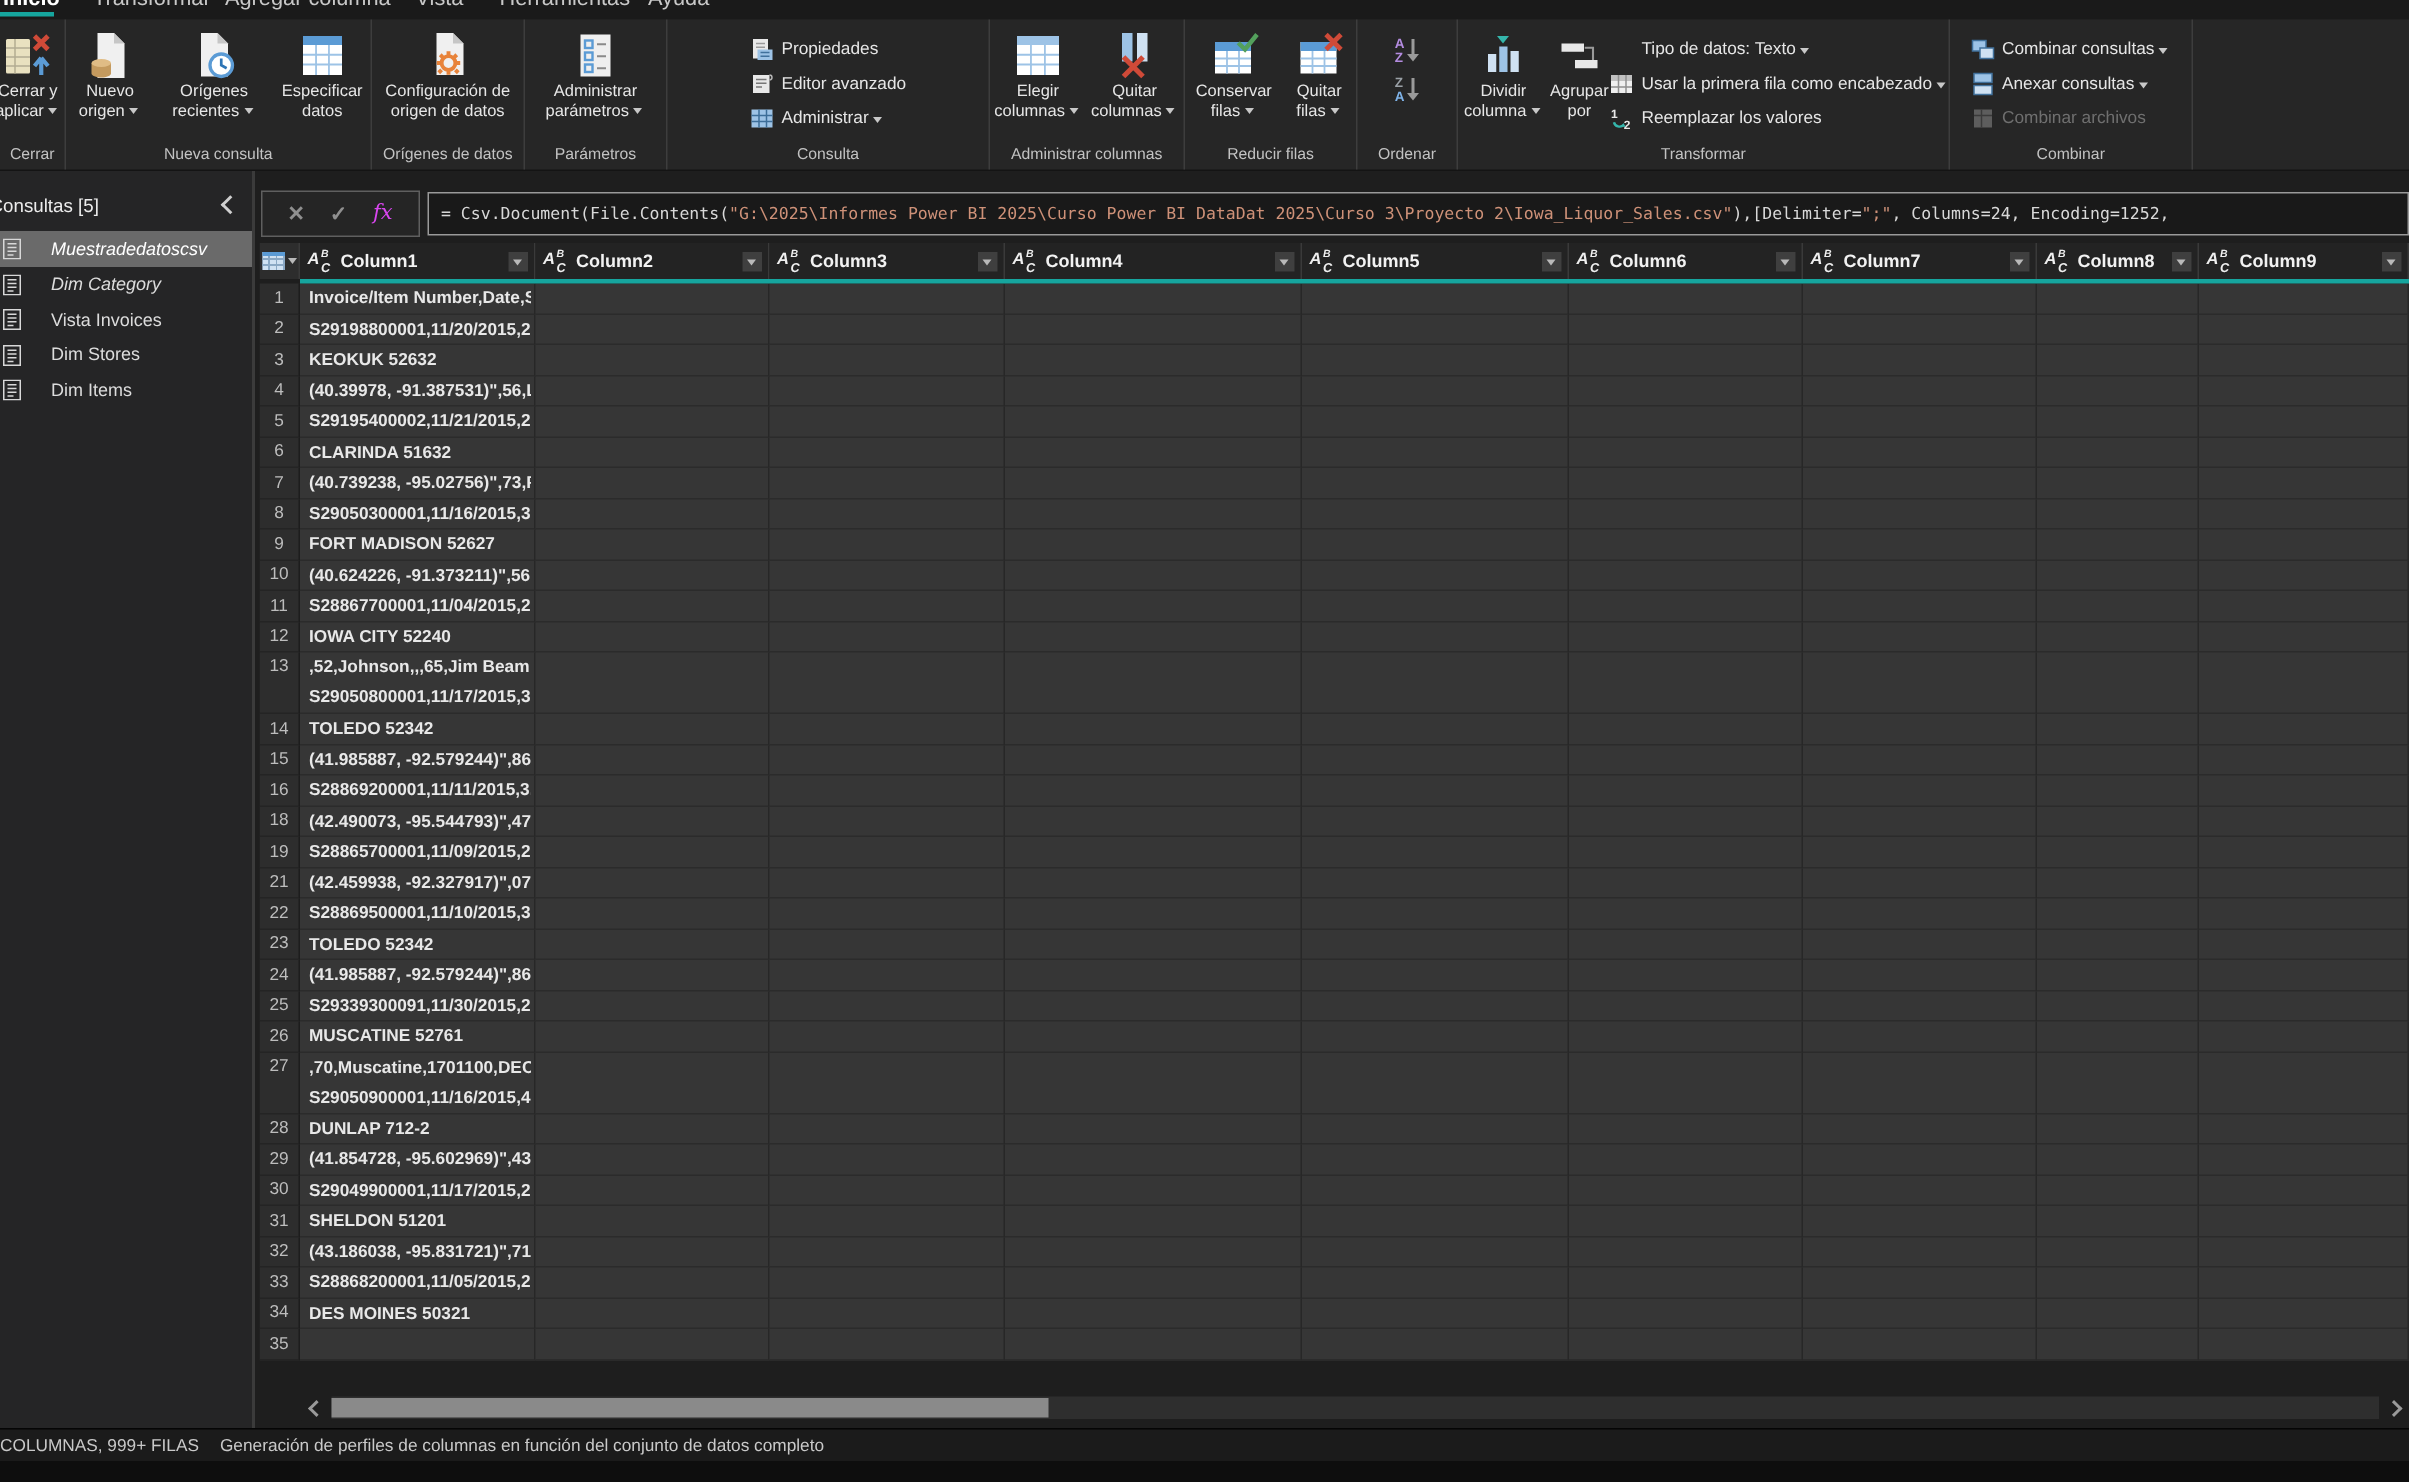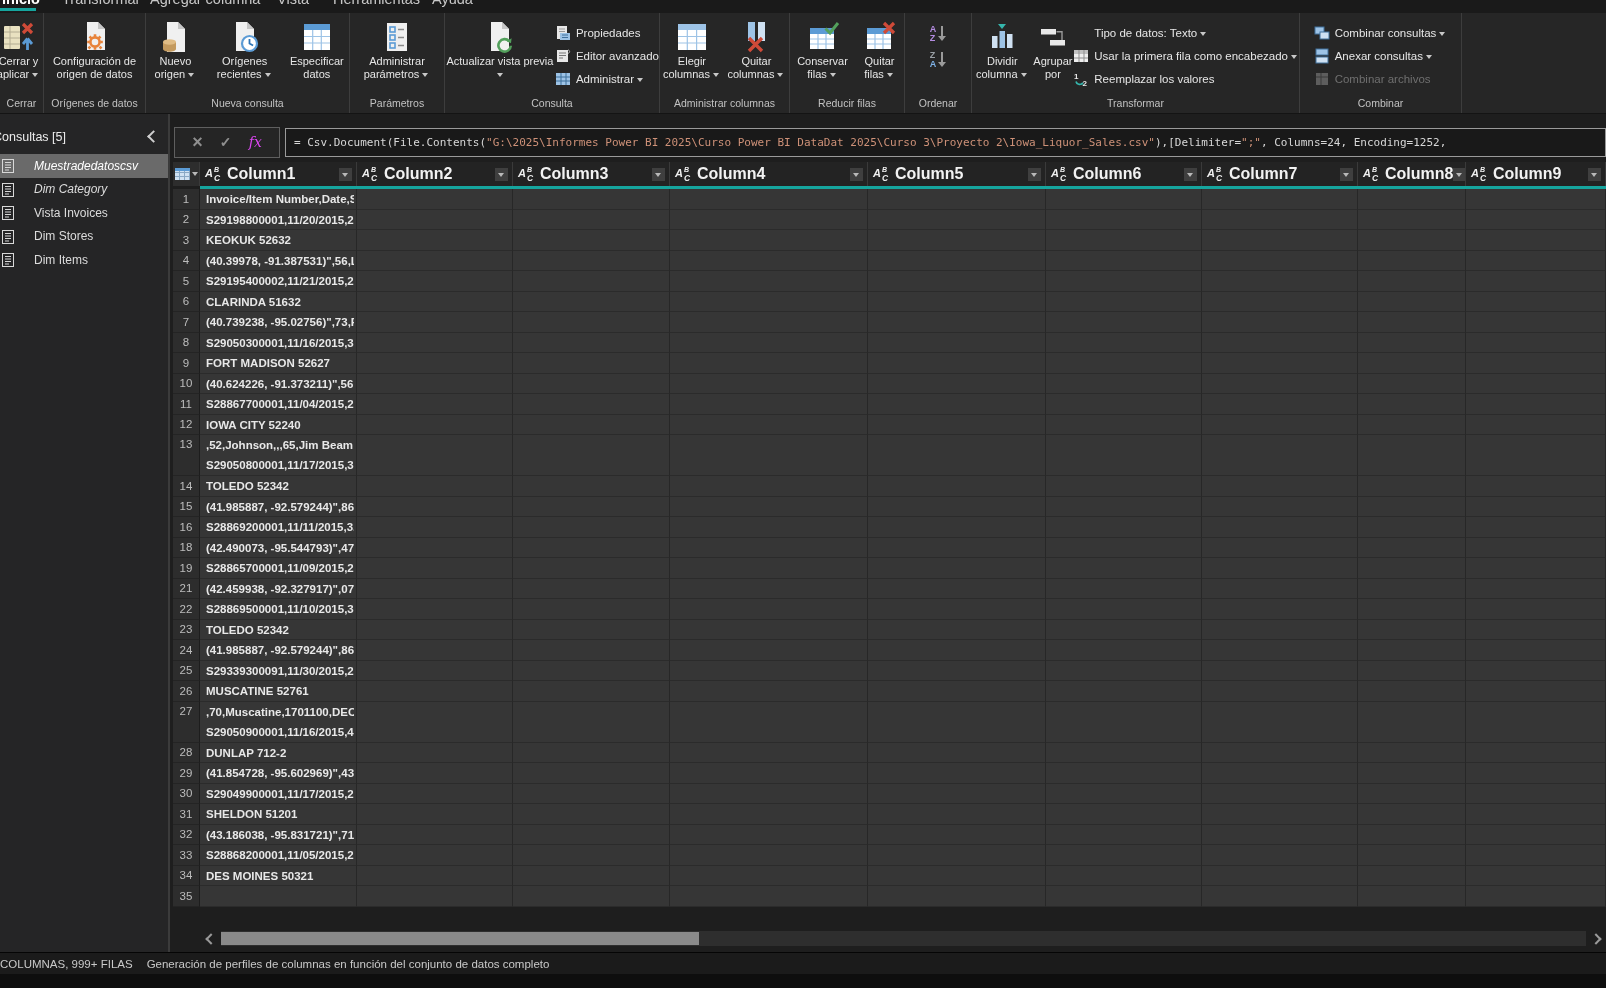--- a/index.html
+++ b/index.html
@@ -81,21 +81,21 @@
   .teal-line { position:absolute; left:27px; right:0; bottom:-3px; height:3px; background:#16A59E; z-index:3; }
   .corner-cell { width:27px; height:24px; flex:none; border-right:1px solid #3a3a3a; display:flex;
     align-items:center; justify-content:center; background:#2d2d2d; cursor:pointer; }
   .hdr-cell { height:24px; flex:none; display:flex; align-items:center; padding-left:5px;
     border-right:1px solid #3a3a3a; background:#232323; overflow:hidden; cursor:pointer; }
   .hdr-cell:last-child { flex:1; }
   .abc { position:relative; width:17px; height:15px; flex:none; margin-right:5px; }
   .abc .a { position:absolute; left:0; top:0px; font-size:11px; font-weight:bold; color:#efefef; }
   .abc .b { position:absolute; left:9px; top:-1px; font-size:7px; font-weight:bold; color:#efefef; }
   .abc .c { position:absolute; left:9px; top:6px; font-size:8.5px; font-weight:bold; color:#efefef; }
-  .hdr-label { font-size:16px; font-weight:bold; color:#f2f2f2; white-space:nowrap; flex:1; }
+  .hdr-label { font-size:12px; font-weight:bold; color:#f2f2f2; white-space:nowrap; flex:1; }
   .hdr-dd { width:13px; height:13px; background:#3f3f3f; flex:none; margin-right:4px; position:relative; cursor:pointer; }
   .hdr-dd::before { content:""; position:absolute; left:3px; top:5px; border-left:3.5px solid transparent;
     border-right:3.5px solid transparent; border-top:4px solid #b9b9b9; }
   .corner-tbl { width:15px; height:12px; background:
       linear-gradient(#cfe1f2,#cfe1f2); position:relative; }
   .corner-tbl::before { content:""; position:absolute; inset:0;
     background: linear-gradient(#5b9bd5 0 3px, transparent 3px),
       repeating-linear-gradient(0deg, transparent 0 3px, #8aa8c4 3px 4px),
       repeating-linear-gradient(90deg, transparent 0 4px, #8aa8c4 4px 5px); }
   .corner-dd { width:0; height:0; border-left:3px solid transparent; border-right:3px solid transparent;
@@ -155,74 +155,74 @@
                 <path d="M2 11h16M2 17h16M2 23h16M8 5v23" stroke="#b3ac92" stroke-width="1"></path>
                 <path d="M21 3l9 9M30 3l-9 9" stroke="#cf4a38" stroke-width="3.2"></path>
                 <path d="M25.5 29V17.5m0 0l-4.5 5.5m4.5-5.5l4.5 5.5" stroke="#5b9bd5" stroke-width="2.8" fill="none"></path>
               </svg>
             </span>
             <div class="rib-btn-label"><span>Cerrar y aplicar</span><span class="chev"></span></div>
           </div>
         </div>
         <div class="rib-label">Cerrar</div>
       </div>
+      <div class="rib-group" style="width: 204px;">
+        <div class="rib-content">
+          <div class="rib-btn">
+            <span class="ic32">
+              <svg viewBox="0 0 34 32">
+                <path d="M9 1h11l7 7v23H9z" fill="#f0f0f0"></path>
+                <path d="M20 1l7 7h-7z" fill="#c6c6c6"></path>
+                <path d="M5 21v7c0 1.5 3 2.7 6.5 2.7S18 29.5 18 28v-7" fill="#c49a5e"></path>
+                <ellipse cx="11.5" cy="21" rx="6.5" ry="2.7" fill="#e0bc85"></ellipse>
+              </svg>
+            </span>
+            <div class="rib-btn-label"><span>Nuevo origen</span><span class="chev"></span></div>
+          </div>
+          <div class="rib-btn">
+            <span class="ic32">
+              <svg viewBox="0 0 34 32">
+                <path d="M8 1h11l7 7v22H8z" fill="#f0f0f0"></path>
+                <path d="M19 1l7 7h-7z" fill="#c6c6c6"></path>
+                <circle cx="21.5" cy="22.5" r="7.5" fill="#ffffff" stroke="#5b9bd5" stroke-width="2.2"></circle>
+                <path d="M21.5 18v4.5l3.6 2" stroke="#2e75b6" stroke-width="1.8" fill="none"></path>
+              </svg>
+            </span>
+            <div class="rib-btn-label"><span>Orígenes recientes</span><span class="chev"></span></div>
+          </div>
+          <div class="rib-btn">
+            <span class="ic32">
+              <svg viewBox="0 0 34 32">
+                <rect x="4" y="3" width="26" height="26" fill="#ffffff"></rect>
+                <rect x="4" y="3" width="26" height="6" fill="#5b9bd5"></rect>
+                <path d="M4 15.5h26M4 22h26M12.7 9v20M21.3 9v20" stroke="#9dc3e6" stroke-width="1.2"></path>
+              </svg>
+            </span>
+            <div class="rib-btn-label"><span>Especificar datos</span></div>
+          </div>
+        </div>
+        <div class="rib-label">Nueva consulta</div>
+      </div>
       <div class="rib-group" style="width: 102px;">
         <div class="rib-content">
           <div class="rib-btn">
             <span class="ic32">
               <svg viewBox="0 0 34 32">
                 <path d="M9 1h11l7 7v21H9z" fill="#f0f0f0"></path>
                 <path d="M20 1l7 7h-7z" fill="#c6c6c6"></path>
                 <g stroke="#e8833a" stroke-width="2.6" fill="none">
                   <circle cx="17" cy="21" r="4.6"></circle>
                   <path d="M17 13.2v2.6M17 26.2v2.6M9.2 21h2.6M22.2 21h2.6M11.5 15.5l1.9 1.9M21.6 25.6l1.9 1.9M22.5 15.5l-1.9 1.9M12.4 25.6l-1.9 1.9"></path>
                 </g>
               </svg>
             </span>
             <div class="rib-btn-label"><span>Configuración de origen de datos</span></div>
           </div>
         </div>
         <div class="rib-label">Orígenes de datos</div>
-      </div>
-      <div class="rib-group" style="width: 204px;">
-        <div class="rib-content">
-          <div class="rib-btn">
-            <span class="ic32">
-              <svg viewBox="0 0 34 32">
-                <path d="M9 1h11l7 7v23H9z" fill="#f0f0f0"></path>
-                <path d="M20 1l7 7h-7z" fill="#c6c6c6"></path>
-                <path d="M5 21v7c0 1.5 3 2.7 6.5 2.7S18 29.5 18 28v-7" fill="#c49a5e"></path>
-                <ellipse cx="11.5" cy="21" rx="6.5" ry="2.7" fill="#e0bc85"></ellipse>
-              </svg>
-            </span>
-            <div class="rib-btn-label"><span>Nuevo origen</span><span class="chev"></span></div>
-          </div>
-          <div class="rib-btn">
-            <span class="ic32">
-              <svg viewBox="0 0 34 32">
-                <path d="M8 1h11l7 7v22H8z" fill="#f0f0f0"></path>
-                <path d="M19 1l7 7h-7z" fill="#c6c6c6"></path>
-                <circle cx="21.5" cy="22.5" r="7.5" fill="#ffffff" stroke="#5b9bd5" stroke-width="2.2"></circle>
-                <path d="M21.5 18v4.5l3.6 2" stroke="#2e75b6" stroke-width="1.8" fill="none"></path>
-              </svg>
-            </span>
-            <div class="rib-btn-label"><span>Orígenes recientes</span><span class="chev"></span></div>
-          </div>
-          <div class="rib-btn">
-            <span class="ic32">
-              <svg viewBox="0 0 34 32">
-                <rect x="4" y="3" width="26" height="26" fill="#ffffff"></rect>
-                <rect x="4" y="3" width="26" height="6" fill="#5b9bd5"></rect>
-                <path d="M4 15.5h26M4 22h26M12.7 9v20M21.3 9v20" stroke="#9dc3e6" stroke-width="1.2"></path>
-              </svg>
-            </span>
-            <div class="rib-btn-label"><span>Especificar datos</span></div>
-          </div>
-        </div>
-        <div class="rib-label">Nueva consulta</div>
       </div>
       <div class="rib-group" style="width: 95px;">
         <div class="rib-content">
           <div class="rib-btn">
             <span class="ic32">
               <svg viewBox="0 0 34 32">
                 <rect x="7" y="2" width="20" height="28" fill="#efefef"></rect>
                 <g fill="none" stroke="#5b9bd5" stroke-width="1.6">
                   <rect x="10" y="6" width="5" height="5"></rect>
                   <rect x="10" y="14" width="5" height="5"></rect>
@@ -231,31 +231,20 @@
                 <path d="M18 8.5h6M18 16.5h6M18 24.5h6" stroke="#8a8a8a" stroke-width="1.4"></path>
               </svg>
             </span>
             <div class="rib-btn-label"><span>Administrar parámetros</span><span class="chev"></span></div>
           </div>
         </div>
         <div class="rib-label">Parámetros</div>
       </div>
       <div class="rib-group" style="width: 215px;">
         <div class="rib-content">
-          <div class="rib-btn">
-            <span class="ic32">
-              <svg viewBox="0 0 34 32">
-                <path d="M8 1h11l7 7v22H8z" fill="#f0f0f0"></path>
-                <path d="M19 1l7 7h-7z" fill="#c6c6c6"></path>
-                <path d="M26.3 20.3a6.2 6.2 0 1 0 1.5 4.4" stroke="#53a05c" stroke-width="2.6" fill="none"></path>
-                <path d="M28.6 17.2l-0.6 5-4.2-2z" fill="#53a05c"></path>
-              </svg>
-            </span>
-            <div class="rib-btn-label"><span>Actualizar vista previa</span><span class="chev"></span></div>
-          </div>
           <div class="rib-rows">
             <div class="rib-row">
               <span class="ic14">
                 <svg viewBox="0 0 16 16">
                   <rect x="2" y="1" width="10" height="13" fill="#e8e8e8"></rect>
                   <path d="M4 4h6M4 6.5h6" stroke="#9a9a9a"></path>
                   <rect x="5" y="8" width="10" height="7" fill="#9dc3e6"></rect>
                   <path d="M7 10h6M7 12.5h6" stroke="#41719c"></path>
                 </svg>
               </span>

